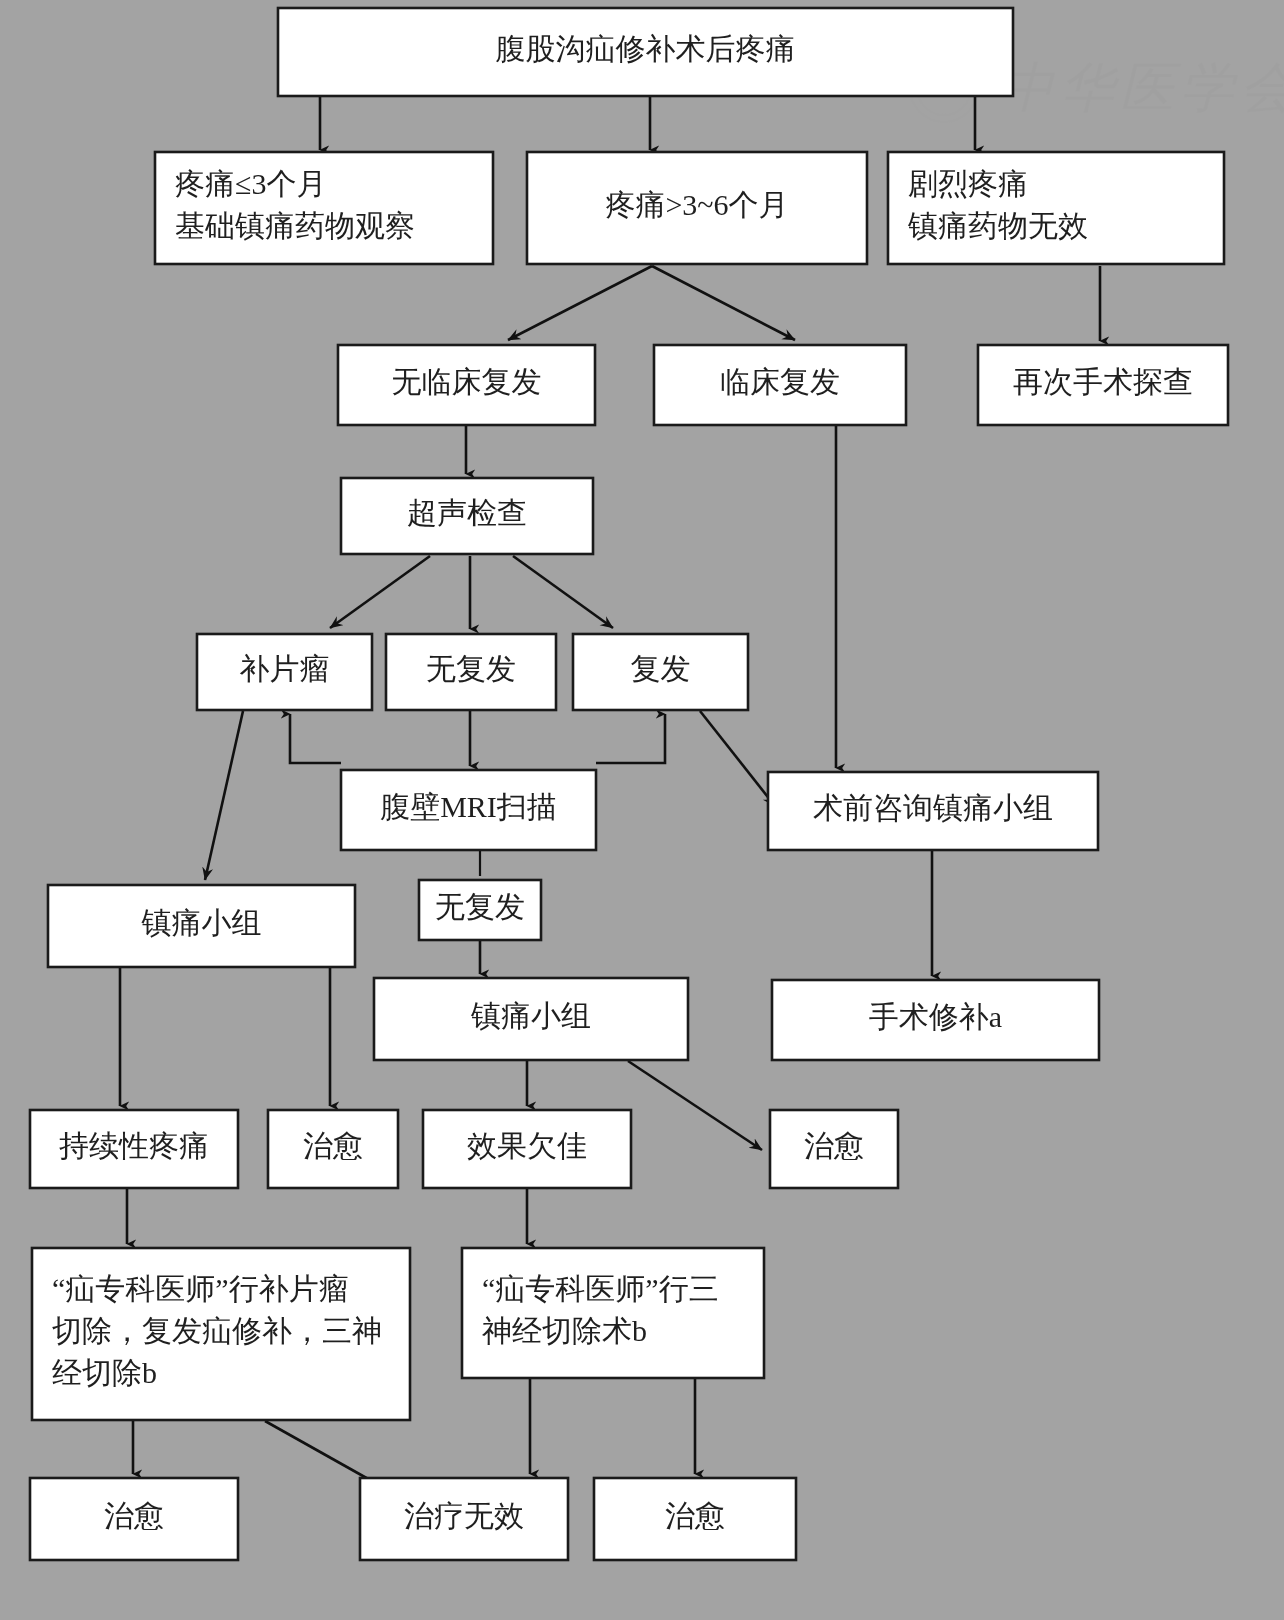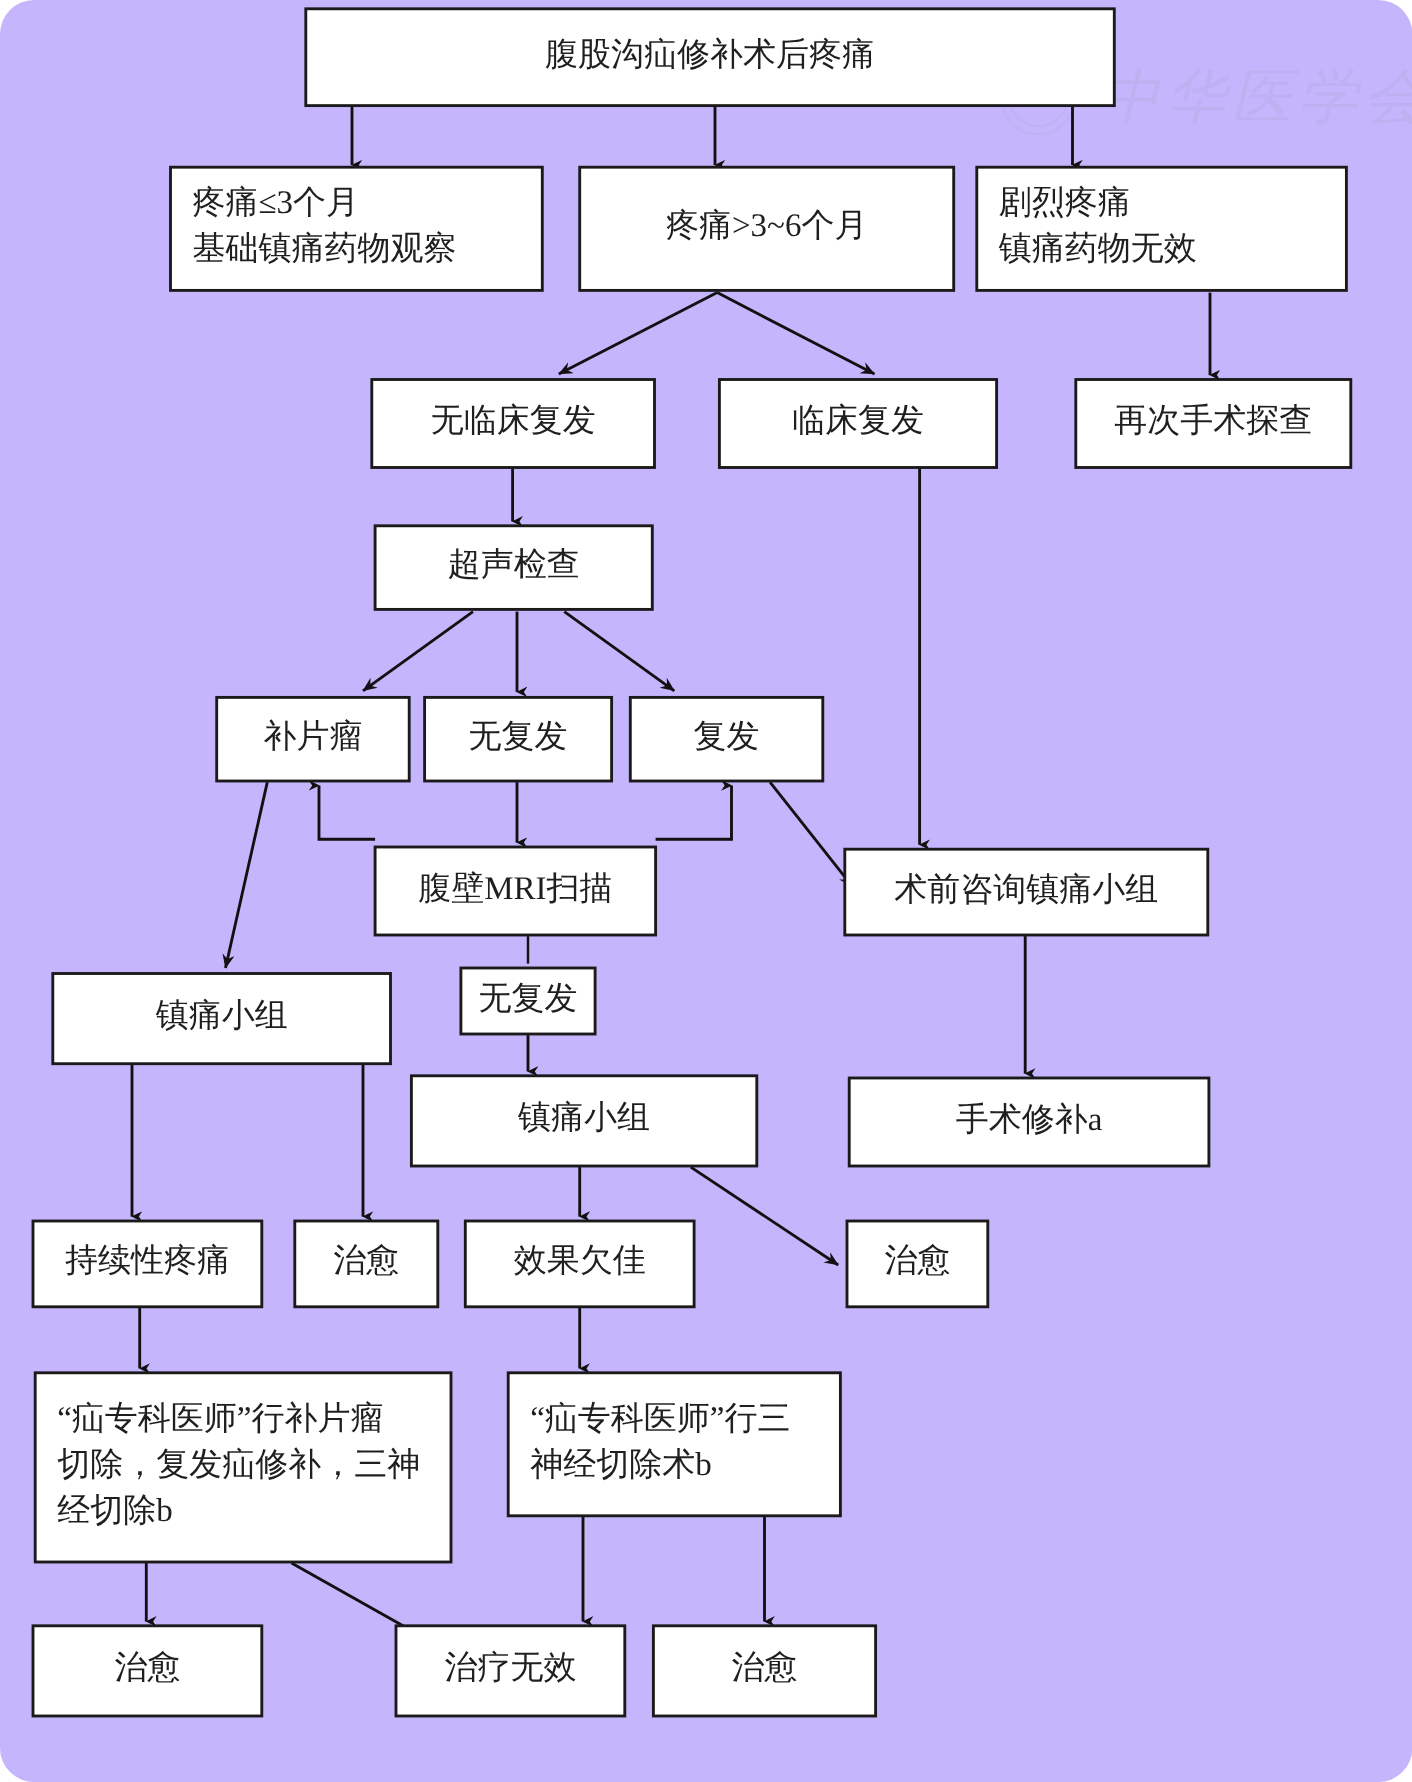--- a/index.html
+++ b/index.html
@@ -7,23 +7,22 @@
     padding: 0;
     background: #ffffff;
   }
   body {
     font-family: "Liberation Serif", "DejaVu Serif", serif;
   }
   #chart-root {
     position: relative;
     width: 1284px;
     height: 1620px;
-    background: #c4b5fd;
+    background: #a3a3a3;
     overflow: hidden;
-    border-radius: 31px;
   }
   svg.flow-svg {
     position: absolute;
     top: 0;
     left: 0;
     width: 1284px;
     height: 1620px;
   }
   .node-box {
     fill: #ffffff;

